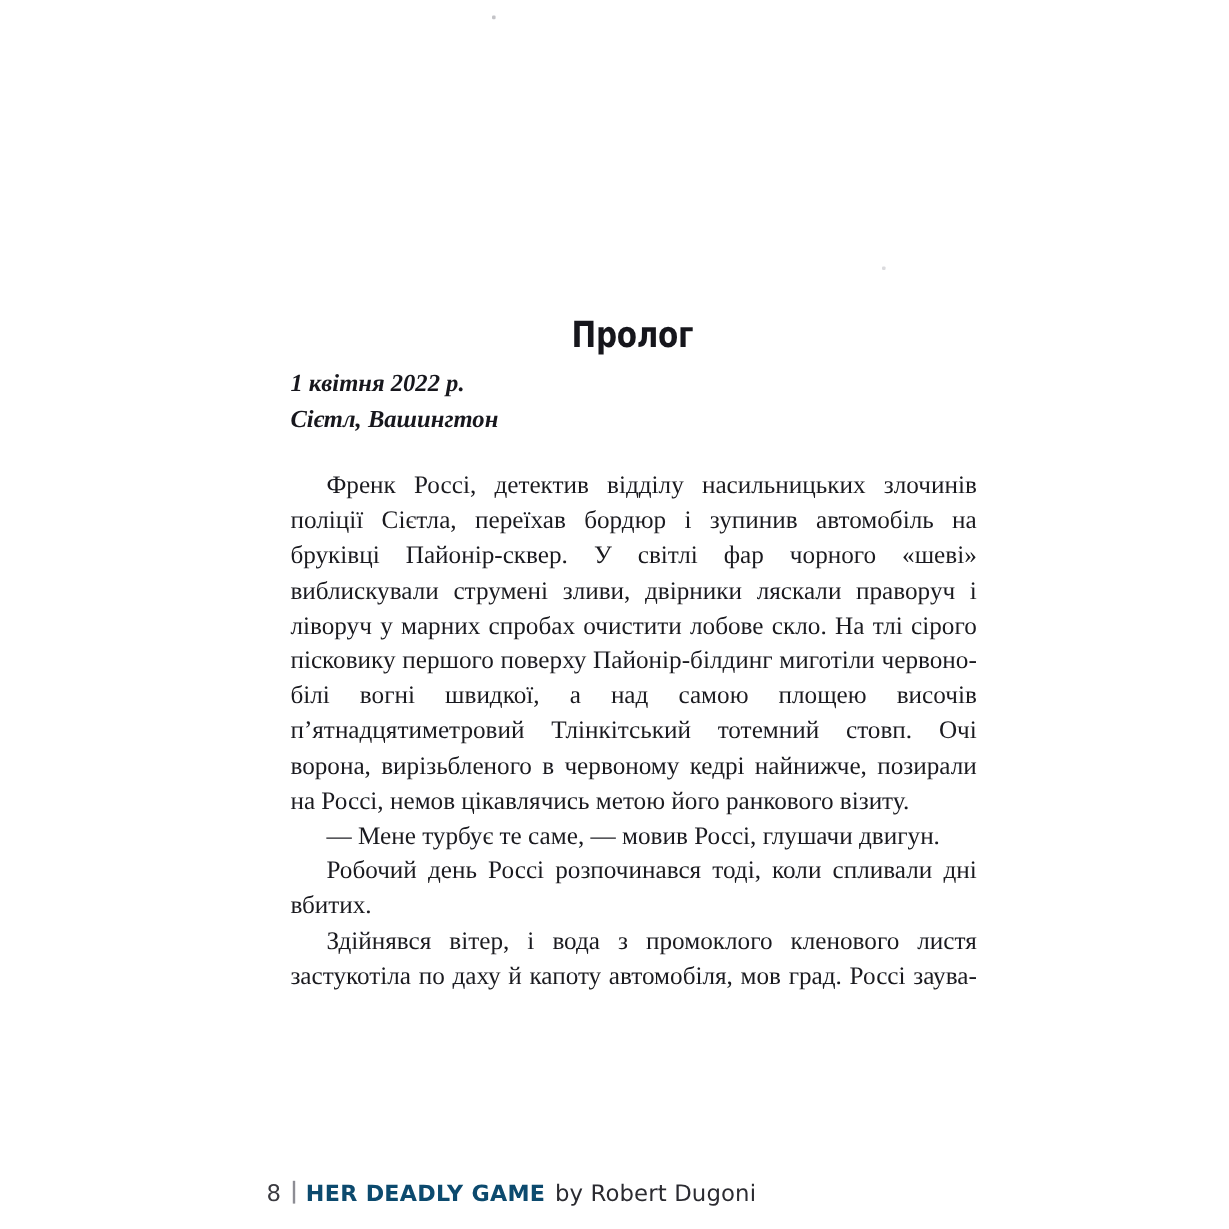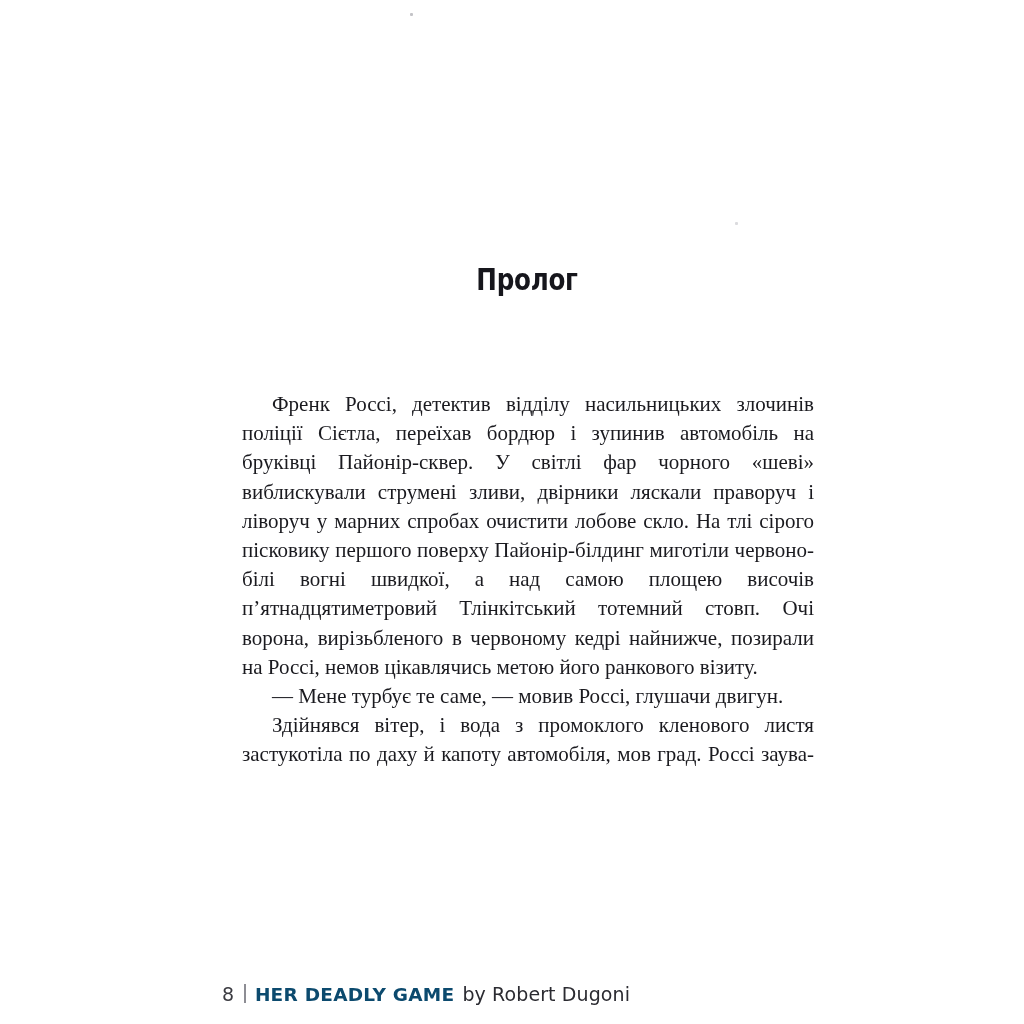--- a/index.html
+++ b/index.html
@@ -156,25 +156,28 @@
 <div class="page">
 
   <span class="scan-speck"></span>
   <span class="scan-speck-2"></span>
 
   <div class="content">
 
     <h1 class="chapter-title">Пролог</h1>
 
     <div class="dateline">
+      <div>1 квітня 2022 р.</div>
+      <div>Сієтл, Вашингтон</div>
     </div>
 
     <div class="body-text">
       <p>Френк Россі, детектив відділу насильницьких злочинів поліції Сієтла, переїхав бордюр і зупинив автомобіль на бруківці Пайонір-сквер. У світлі фар чорного «шеві» виблискували струмені зливи, двірники ляскали праворуч і ліворуч у марних спробах очистити лобове скло. На тлі сірого пісковику першого поверху Пайонір-білдинг миготіли червоно-білі вогні швидкої, а над самою площею височів п’ятнадцятиметровий Тлінкітський тотемний стовп. Очі ворона, вирізьбленого в червоному кедрі найнижче, позирали на Россі, немов цікавлячись метою його ранкового візиту.</p>
       <p>— Мене турбує те саме, — мовив Россі, глушачи двигун.</p>
+      <p>Робочий день Россі розпочинався тоді, коли спливали дні вбитих.</p>
       <p class="continued">Здійнявся вітер, і вода з промоклого кленового листя застукотіла по даху й капоту автомобіля, мов град. Россі заува-</p>
     </div>
 
   </div>
 
   <div class="footer">
     <span class="footer-page-number">8</span>
     <span class="footer-sep"></span>
     <span class="footer-book-title">HER DEADLY GAME</span>
     <span class="footer-byline">by Robert Dugoni</span>

